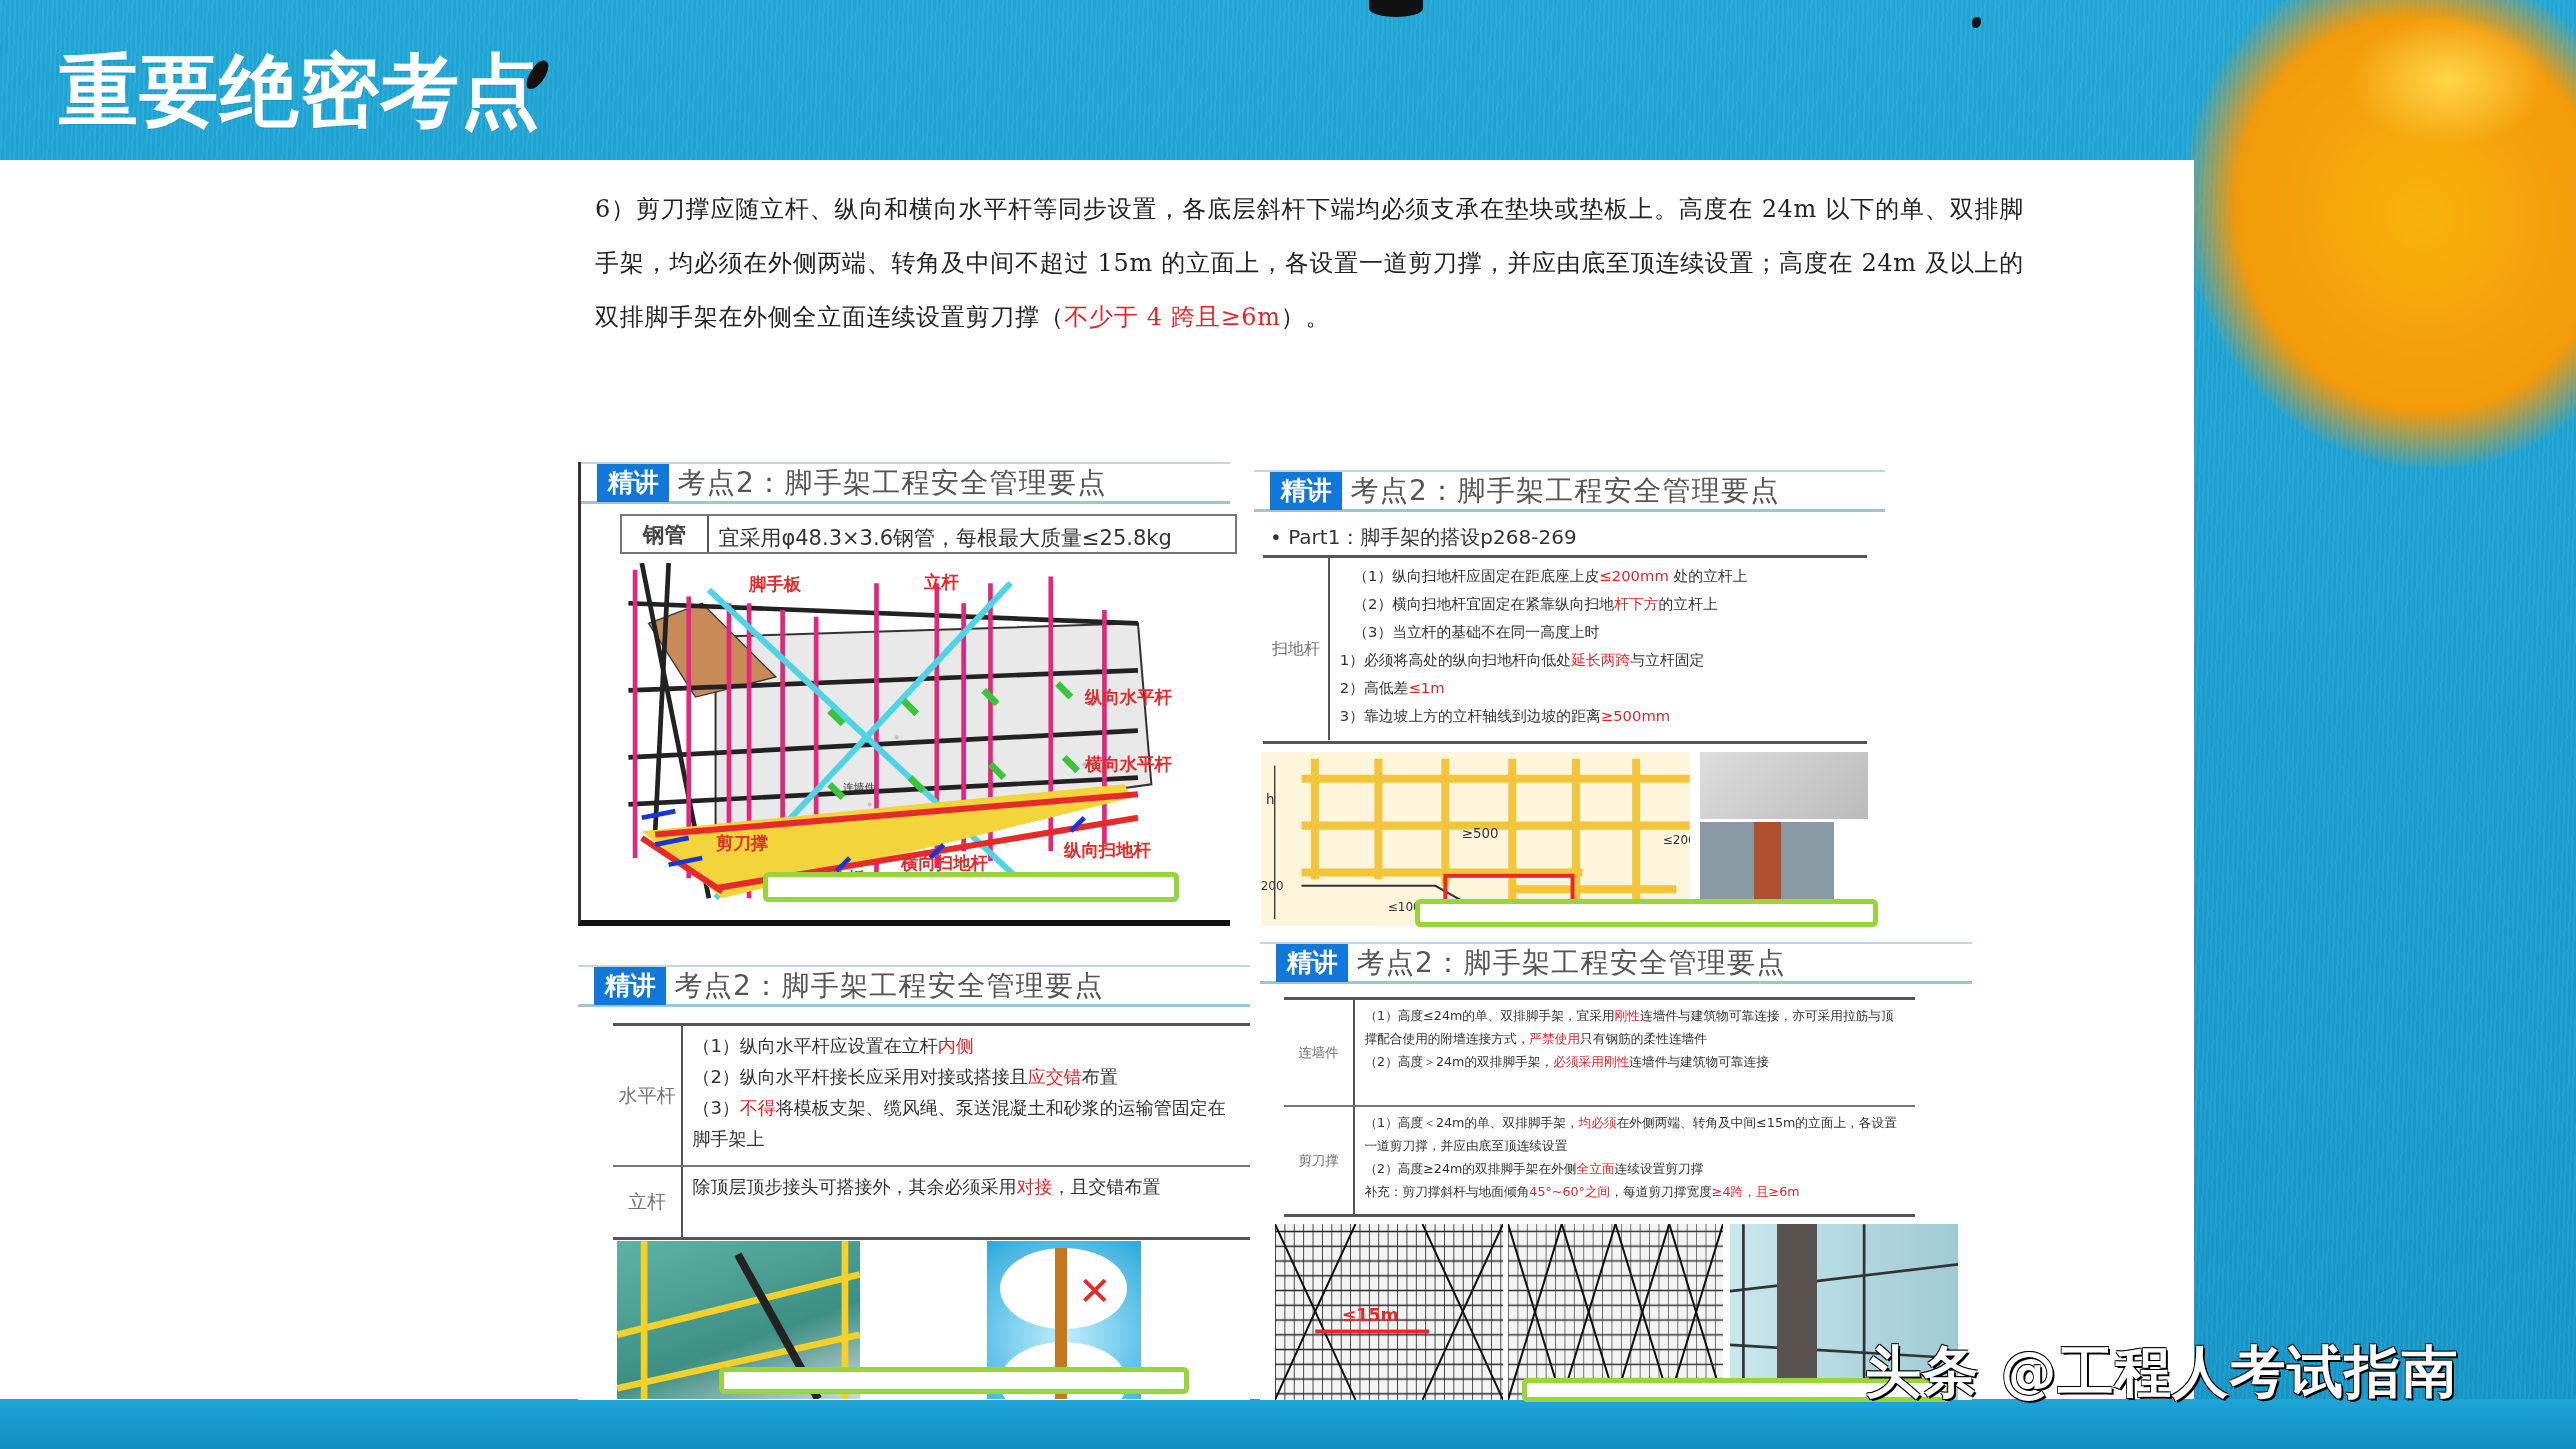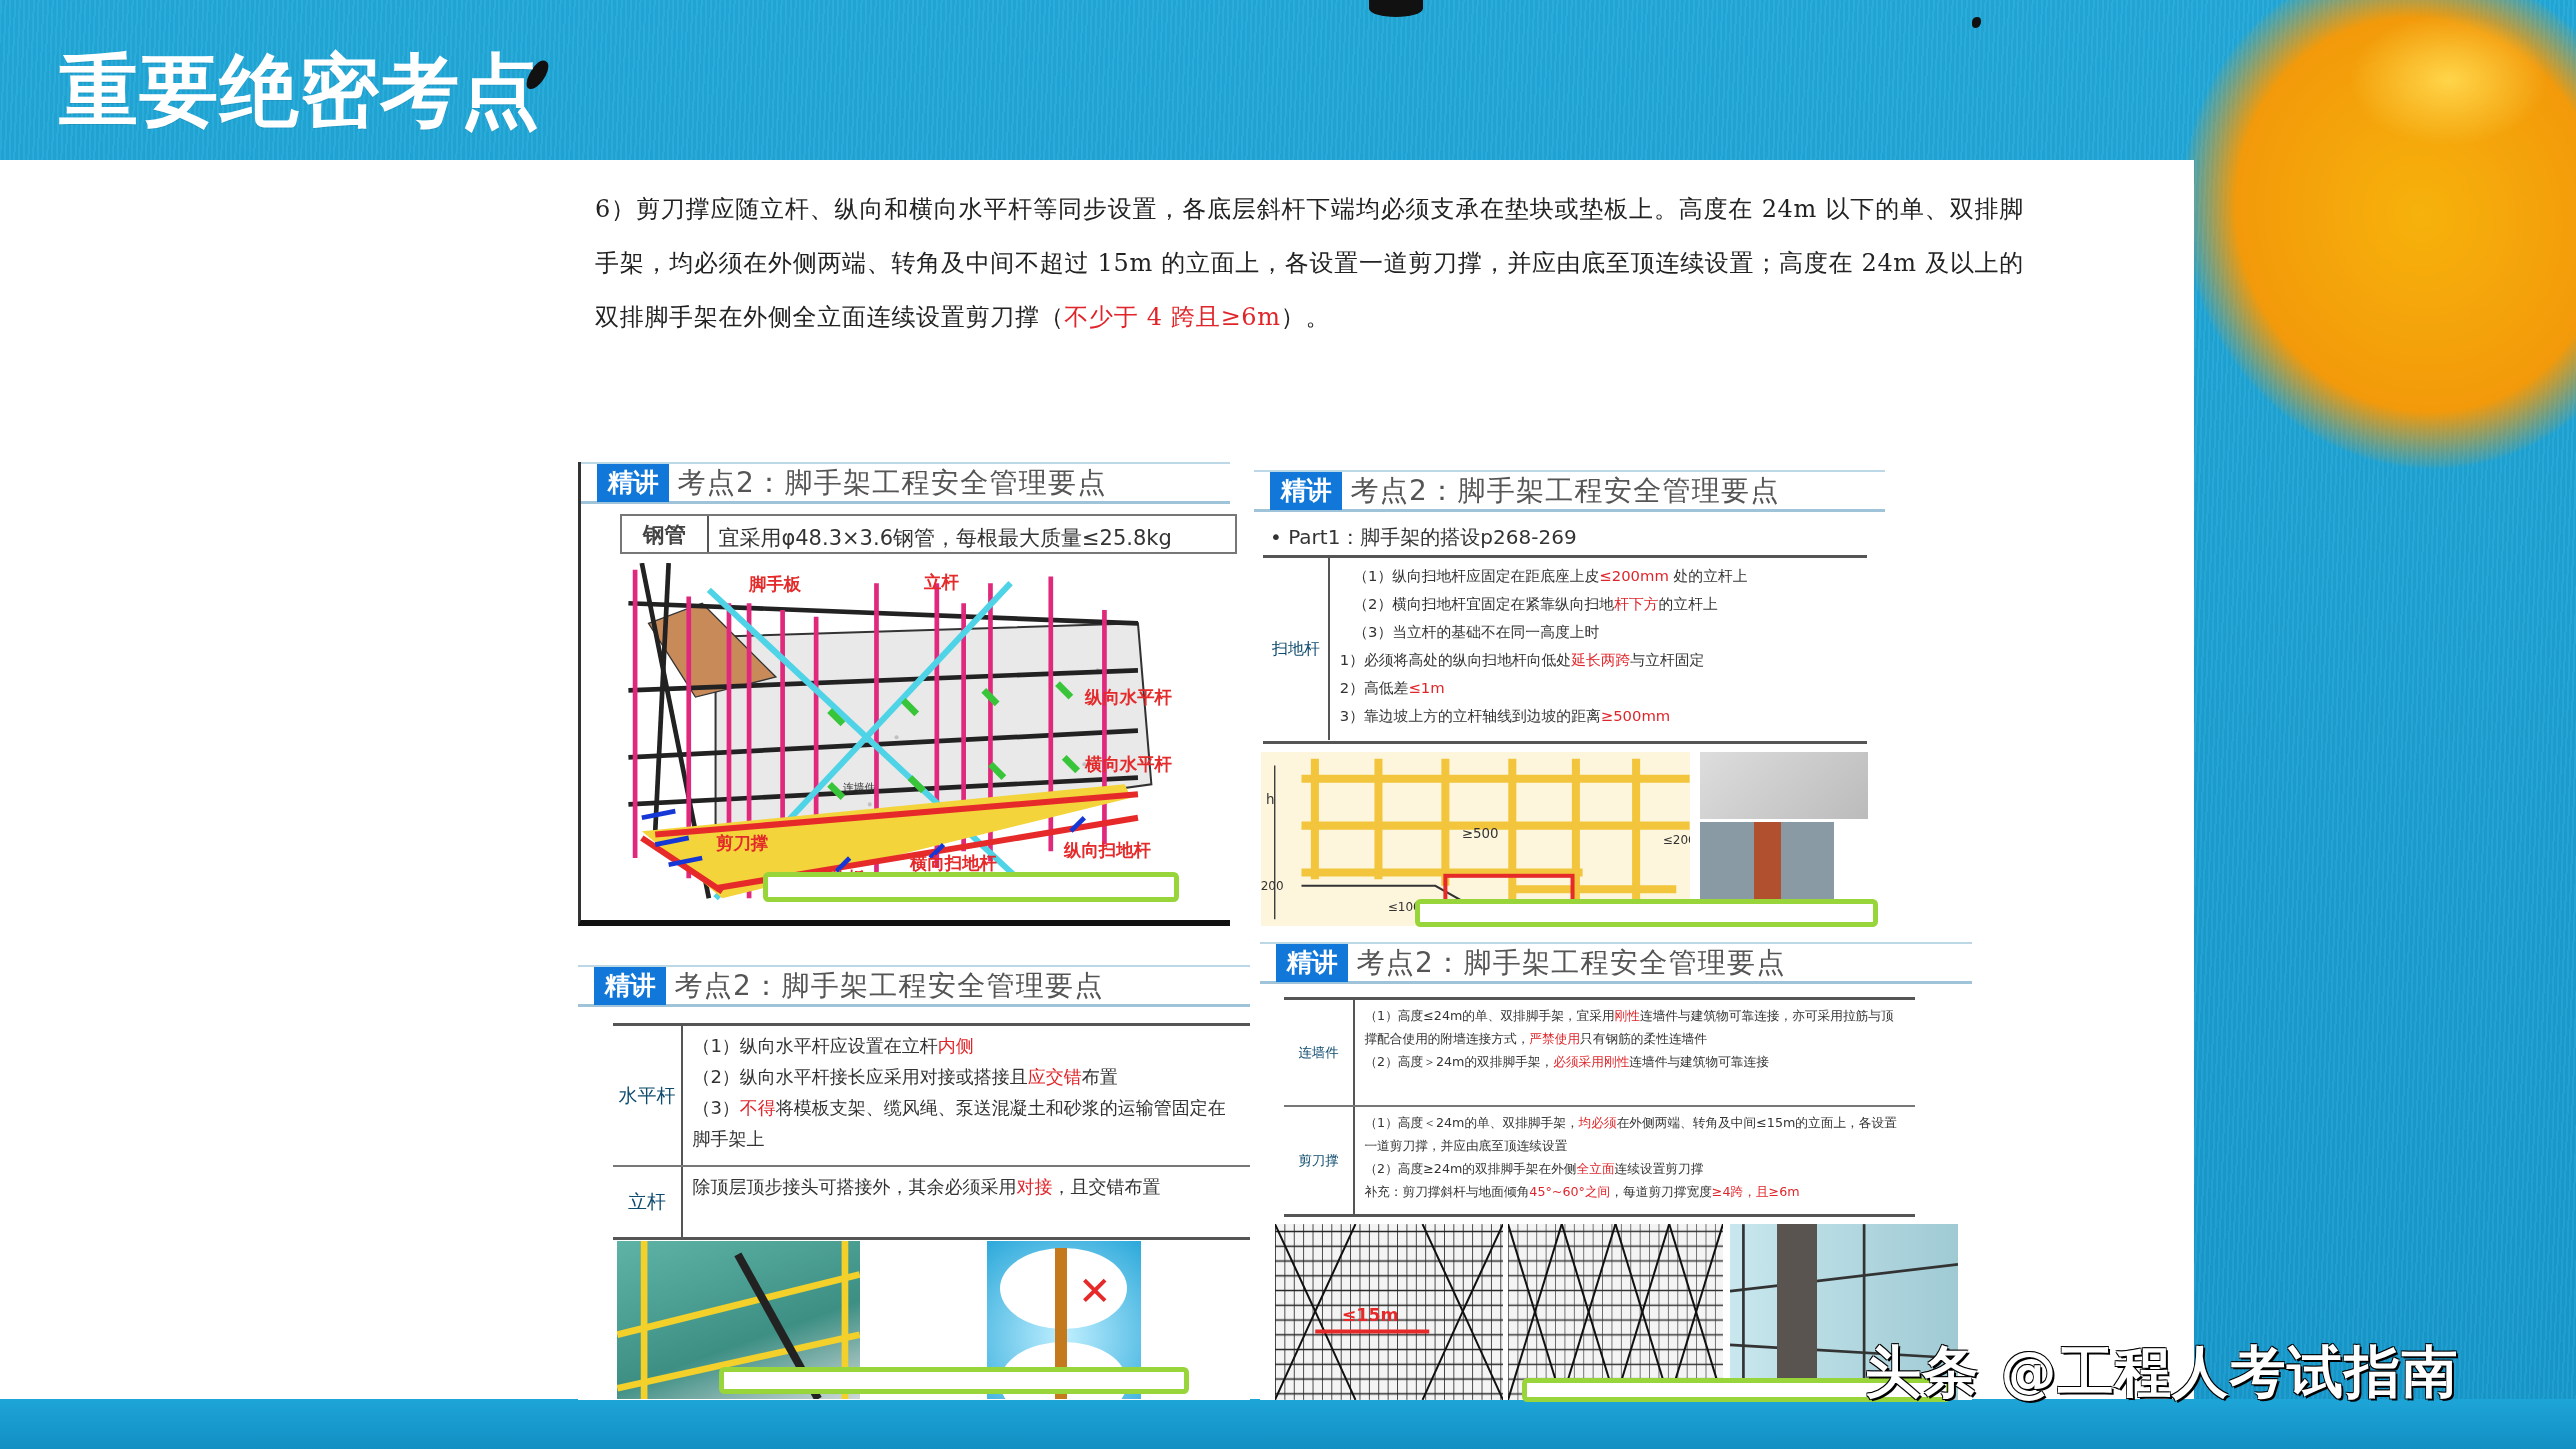--- a/index.html
+++ b/index.html
@@ -93,21 +93,21 @@
   .diagram1 { position: absolute; left: 34px; top: 101px; width: 590px; height: 350px; }
   .diag-label { position: absolute; font-size: 17.4px; font-weight: bold; color: #e42a2a; }
   .greenbar { position: absolute; border: 5.4px solid #98d53a; border-radius: 5.4px; background: #fff; }
 
   
   #p2 { left: 1254px; top: 470px; width: 631px; height: 463px; }
   .part-line { position: absolute; left: 16px; top: 54px; font-size: 20px; color: #333; }
   .tbl { position: absolute; border-top: 3.4px solid #555; border-bottom: 3.4px solid #555; }
   .tbl-row { display: flex; border-bottom: 2.7px solid #777; }
   .tbl-row:last-child { border-bottom: none; }
-  .tbl-head { width: 67px; display: flex; align-items: center; justify-content: center; border-right: 2.7px solid #555; font-size: 16px; color: #0c4a6e; text-align: center; }
+  .tbl-head { width: 67px; display: flex; align-items: center; justify-content: center; border-right: 2.7px solid #555; font-size: 16px; color: #737373; text-align: center; }
   .tbl-body { flex: 1; padding: 4px 9.4px; }
 
   
   #p3 { left: 578px; top: 965px; width: 672px; height: 435px; }
   
   #p4 { left: 1260px; top: 942px; width: 712px; height: 458px; }
 
   .photo { position: absolute; overflow: hidden; }
 
   .watermark {
@@ -218,21 +218,21 @@
             <line x1="680" y1="400" x2="700" y2="380"></line>
         </g>
       </g>
     </svg>
     <span class="diag-label" style="left:134px; top:9.4px;">脚手板</span>
     <span class="diag-label" style="left:309px; top:6.7px;">立杆</span>
     <span class="diag-label" style="left:470px; top:122px;">纵向水平杆</span>
     <span class="diag-label" style="left:470px; top:189px;">横向水平杆</span>
     <span class="diag-label" style="left:101px; top:268px;">剪刀撑</span>
     <span class="diag-label" style="left:449px; top:275px;">纵向扫地杆</span>
-    <span class="diag-label" style="left:295px; top:288px;">横向扫地杆</span>
+    <span class="diag-label" style="left:286px; top:288px;">横向扫地杆</span>
     <span class="diag-label" style="left:215px; top:303px;">垫板</span>
     <span class="diag-label" style="left:228px; top:218px; font-size:10.7px; color:#333; font-weight:normal;">连墙件</span>
     <div class="greenbar" style="left:148px; top:309px; width:416px; height:29.5px;"></div>
   </div>
 </div>
 
 <div class="panel" id="p2">
   <div class="panel-header">
     <span class="badge">精讲</span>
     <span class="panel-title">考点2：脚手架工程安全管理要点</span>

